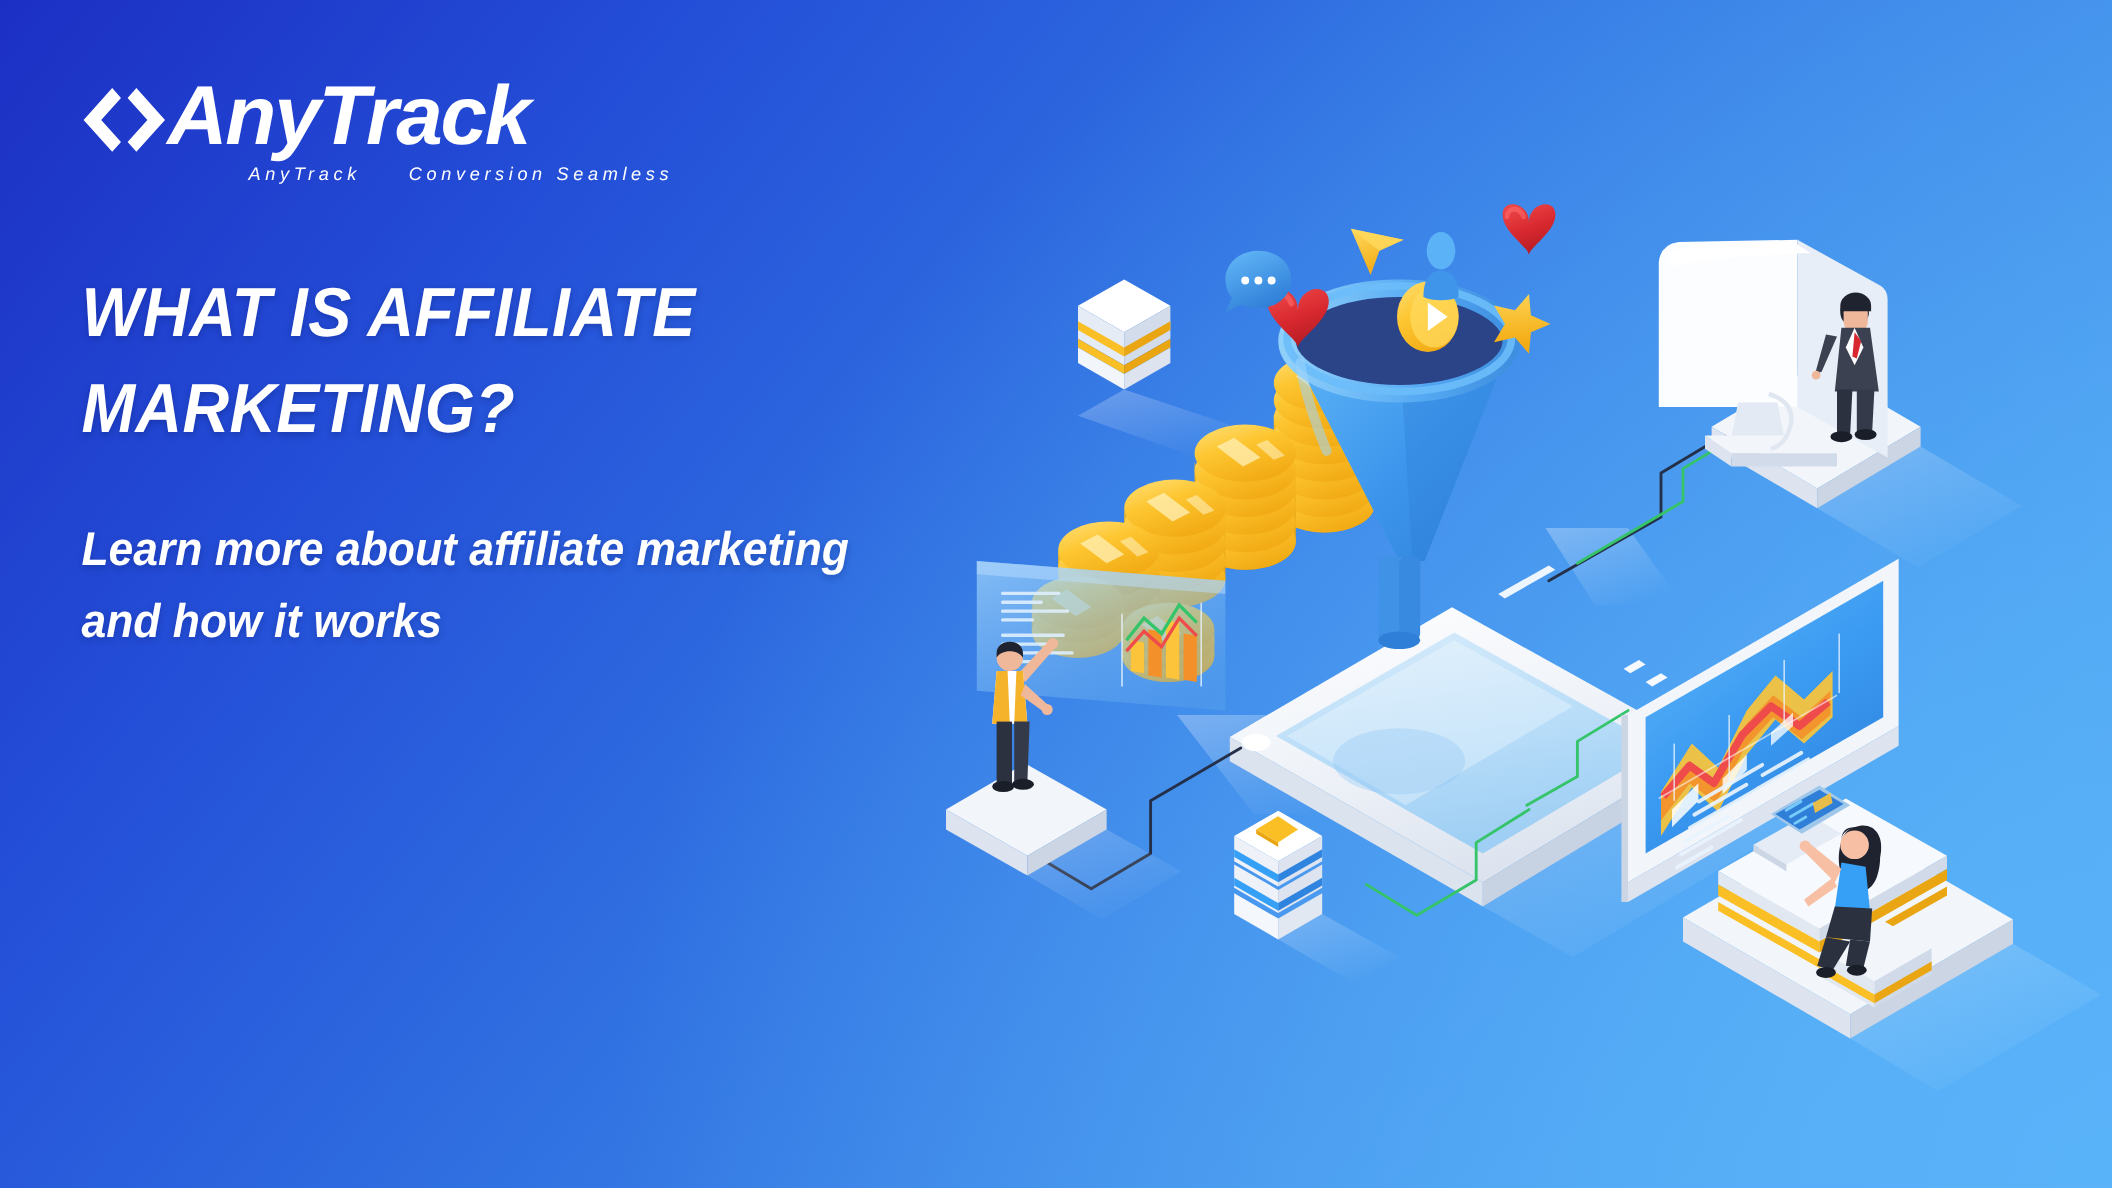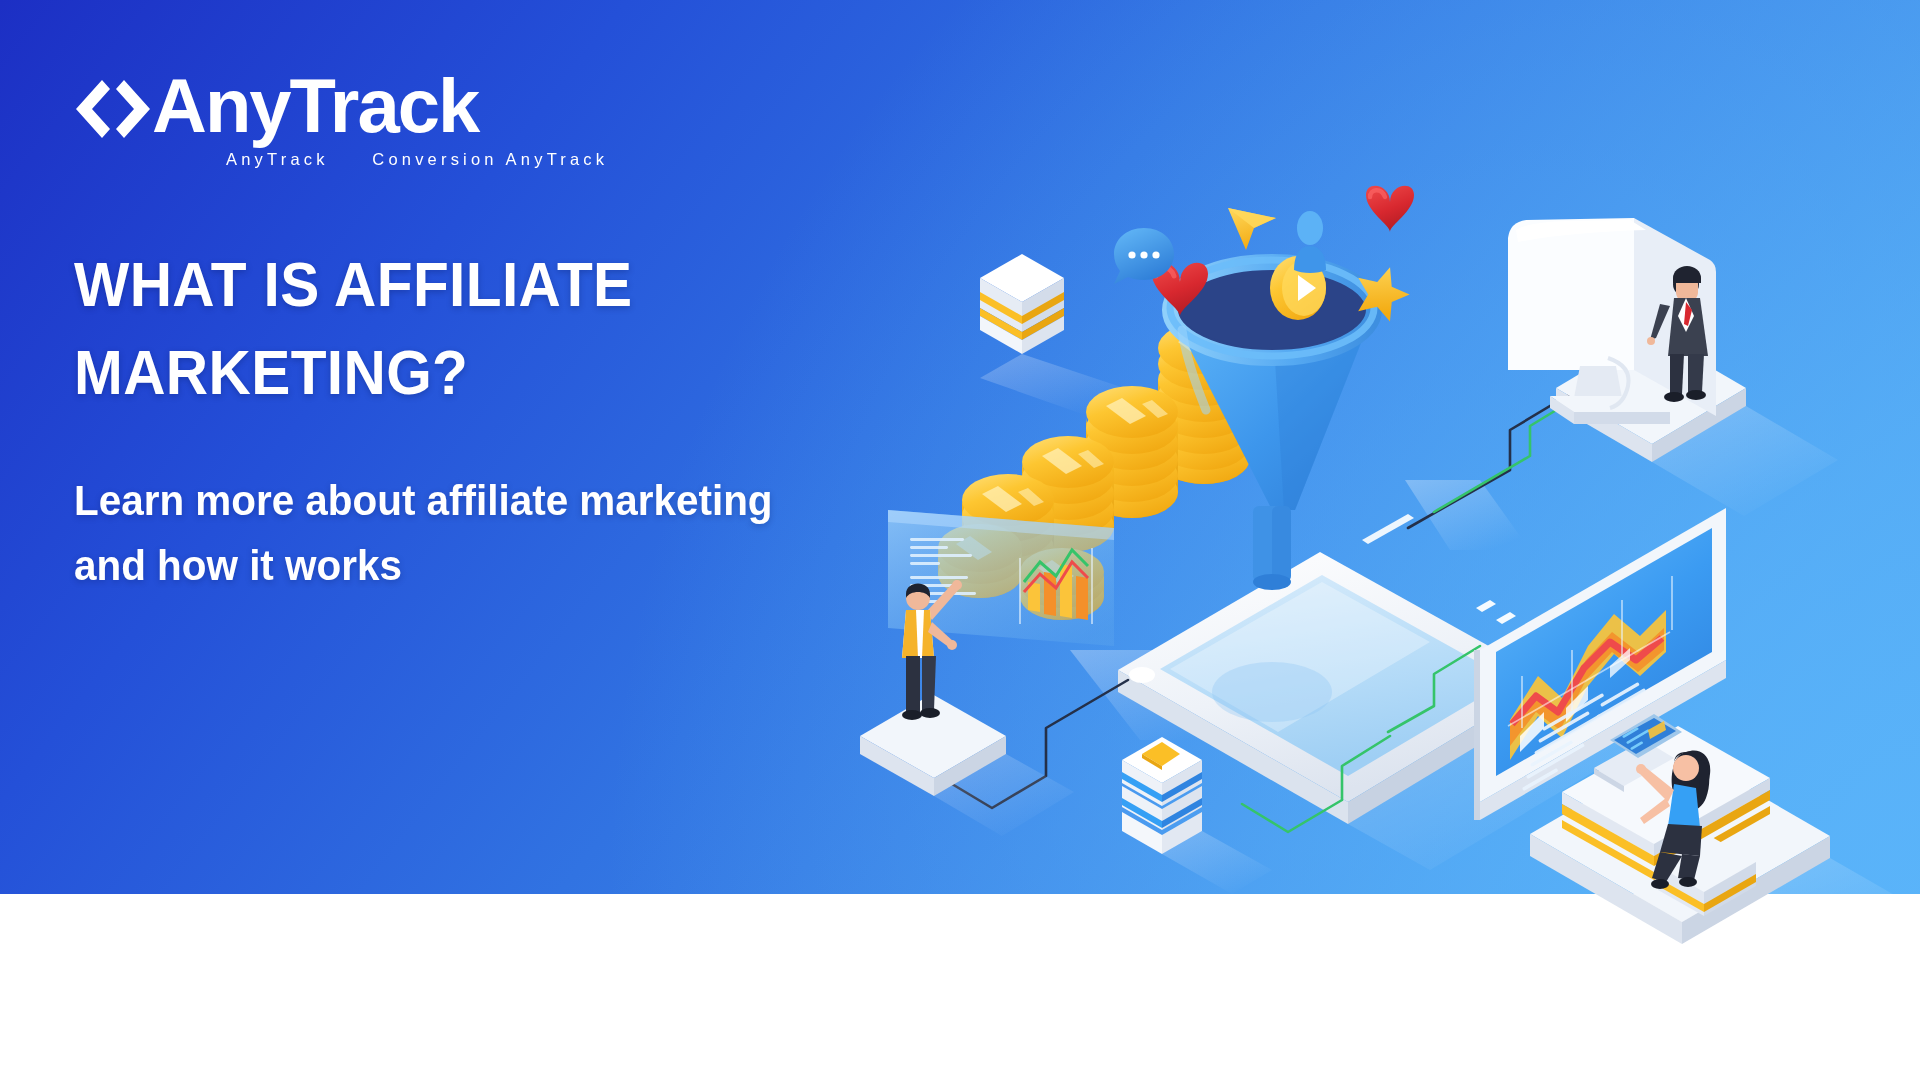--- a/index.html
+++ b/index.html
@@ -1,24 +1,25 @@
 <!DOCTYPE html>
 <html><head>
 <meta charset="utf-8">
 <style>
   * { margin:0; padding:0; box-sizing:border-box; }
   html, body {
     width:1920px; height:1080px; overflow:hidden;
     font-family:"Liberation Sans", sans-serif;
   }
   #stage {
-    position:relative; width:1920px; height:894px;
+    position:relative; width:1920px; height:1080px;
     background:
       radial-gradient(circle at 100% 100%, rgba(90,180,250,0.95) 0%, rgba(90,180,250,0.0) 62%),
       linear-gradient(128deg, #1c2fc4 0%, #2450d8 24%, #3173e2 48%, #3f8ae9 68%, #4da0ef 86%, #55aaf3 100%);
+    font-style: italic;
   }
 
   
   #logo { position:absolute; left:74px; top:62px; width:500px; height:110px; }
   #logo-mark { position:absolute; left:0; top:16px; width:78px; height:62px; }
   #logo-word {
     position:absolute; left:78px; top:0;
     font-size:76px; font-weight:bold; color:#fff;
     letter-spacing:-2.0px; line-height:88px;
     font-family:"Liberation Sans", sans-serif;
@@ -58,21 +59,21 @@
 
   <div id="logo">
     <svg id="logo-mark" viewBox="0 0 78 62">
       <path d="M28 2 L2 31 L28 60 L36 51 L18 31 L36 11 Z" fill="#ffffff"></path>
       <path d="M50 2 L76 31 L50 60 L42 51 L60 31 L42 11 Z" fill="#ffffff"></path>
     </svg>
     <div id="logo-word">AnyTrack</div>
     <div id="logo-tagline">
       <span>AnyTrack</span>
       <span class="gap"></span>
-      <span>Conversion AnyTrack</span>
+      <span>Conversion Seamless</span>
     </div>
   </div>
 
   <h1 id="headline">What is affiliate marketing?</h1>
   <p id="subhead">Learn more about affiliate marketing and how it works</p>
 
   <div id="art">
     <svg viewBox="0 0 910 740" xmlns="http://www.w3.org/2000/svg">
       <defs>
         <linearGradient id="gFunnel" x1="0" y1="0" x2="1" y2="1">

